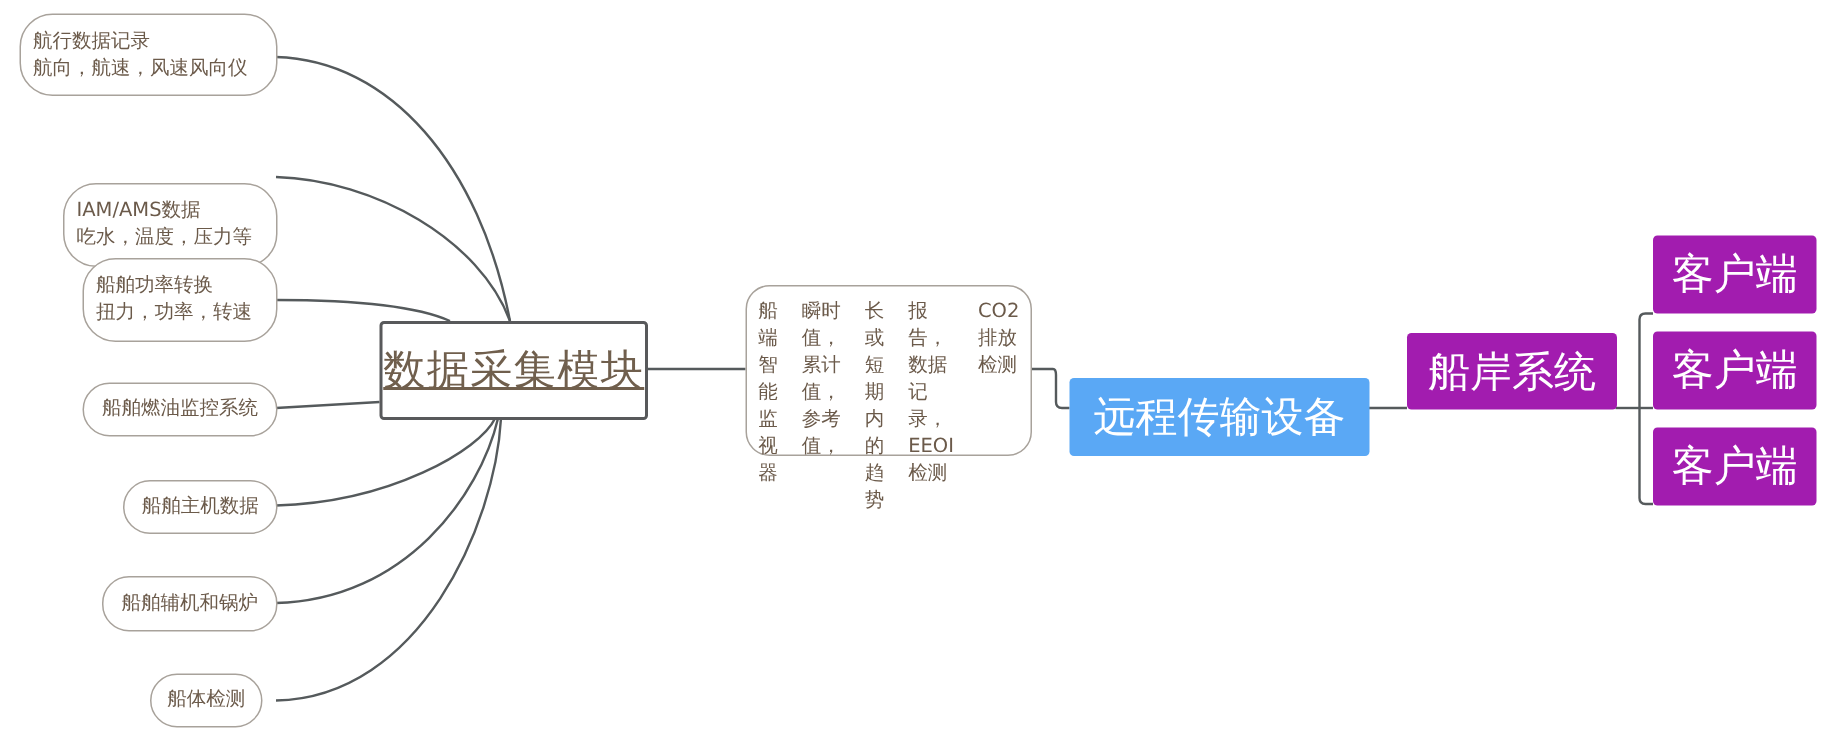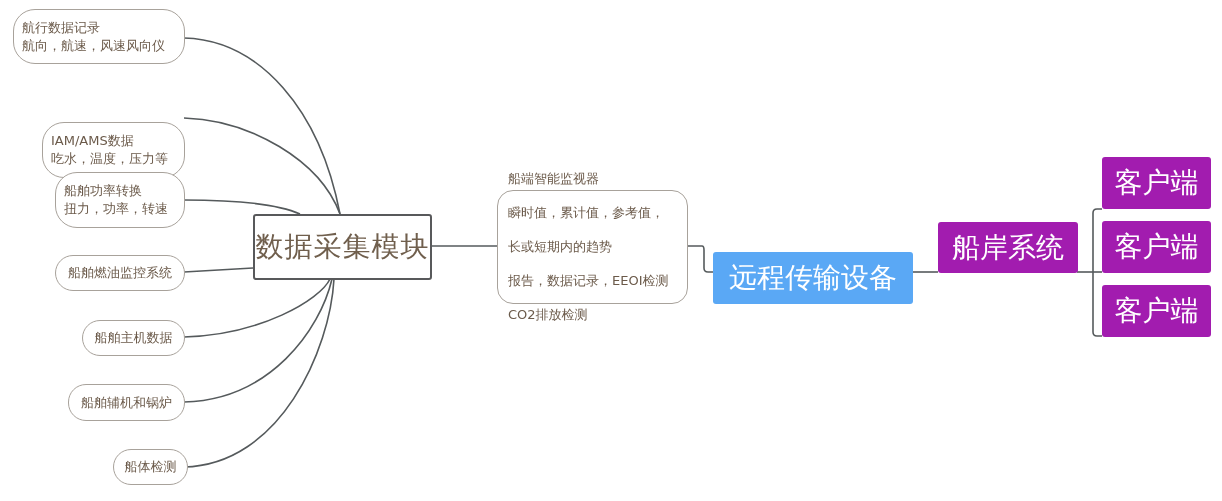--- a/index.html
+++ b/index.html
@@ -11,21 +11,21 @@
     .leaf { border: 1.5px solid #a8a29b; border-radius: 22px; background: #fff;
             color: #6b5a4a; font-size: 13px; line-height: 18px;
             padding: 0 8px; display: flex; flex-direction: column; justify-content: center; }
     .leaf.single { align-items: center; border-radius: 18px; justify-content: center; }
     .leaf .line { white-space: nowrap; }
     .central { border: 2px solid #58595b; border-radius: 3px; background: #fff;
                color: #705f4d; font-size: 28px; display: flex; align-items: center;
                justify-content: center; letter-spacing: 1px; }
     .monitor { border: 1.5px solid #a8a29b; border-radius: 16px; background: #fff;
                color: #6b5a4a; font-size: 13px; line-height: 18px; padding: 8px 10px;
-               display: flex; flex-direction: column; justify-content: center; gap: 16px; }
+               display: flex; flex-direction: row; justify-content: center; gap: 16px; }
     .blue { background: #5aa8f5; color: #ffffff; border-radius: 3px; font-size: 28px;
             display: flex; align-items: center; justify-content: center; }
     .red { background: #a21caf; color: #ffffff; border-radius: 3px; font-size: 28px;
            display: flex; align-items: center; justify-content: center; }
   </style>
 </head>
 <body>
 
 <div id="canvas">
 
@@ -72,25 +72,25 @@
   </div>
 
   <div class="node leaf single" style="left:82px;top:320px;width:103px;height:36px;">
     <span class="line">船舶主机数据</span>
   </div>
 
   <div class="node leaf single" style="left:68px;top:384px;width:117px;height:37px;">
     <span class="line">船舶辅机和锅炉</span>
   </div>
 
-  <div class="node leaf single" style="left:113px;top:449px;width:75px;height:36px;">
+  <div class="node leaf single" style="left:100px;top:449px;width:75px;height:36px;">
     <span class="line">船体检测</span>
   </div>
 
-  <div class="node central" style="left:253px;top:214px;width:179px;height:66px;">
+  <div class="node central" style="left:253px;top:214px;width:179px;height:66px;text-decoration:underline;">
     <span>数据采集模块</span>
   </div>
 
   <div class="node monitor" style="left:497px;top:190px;width:191px;height:114px;">
     <span class="line">船端智能监视器</span>
     <span class="line">瞬时值，累计值，参考值，</span>
     <span class="line">长或短期内的趋势</span>
     <span class="line">报告，数据记录，EEOI检测</span>
     <span class="line">CO2排放检测</span>
   </div>

